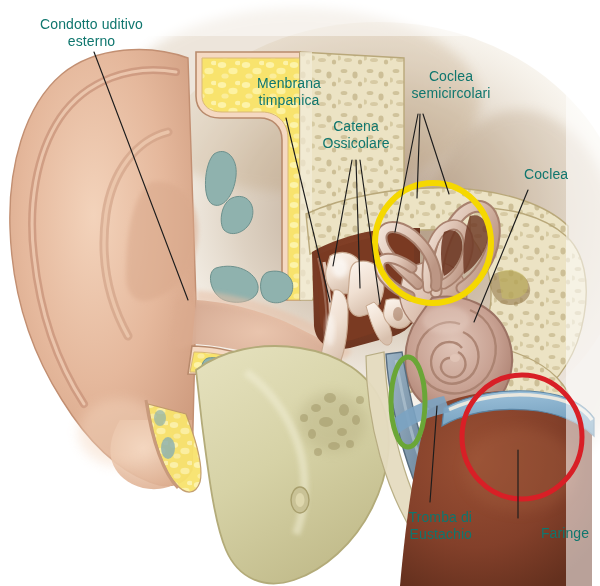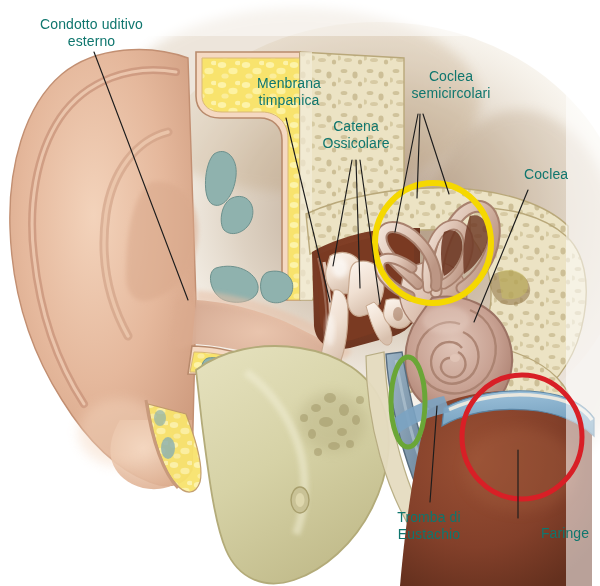--- a/index.html
+++ b/index.html
@@ -450,18 +450,18 @@
 timpanica</div>
 
   <div class="label center" style="left:311px; top:118px; width:90px;">Catena
 Ossicolare</div>
 
   <div class="label center" style="left:384px; top:68px; width:134px;">Coclea
 semicircolari</div>
 
   <div class="label left" style="left:524px; top:166px; width:66px;">Coclea</div>
 
-  <div class="label center" style="left:386px; top:509px; width:86px;">Tromba di
+  <div class="label center" style="left:386px; top:509px; width:86px;text-align:right;">Tromba di
 Eustachio</div>
 
   <div class="label center" style="left:490px; top:525px; width:68px;margin-left:41px;">Faringe</div>
 
 </div>
 
 </body></html>

